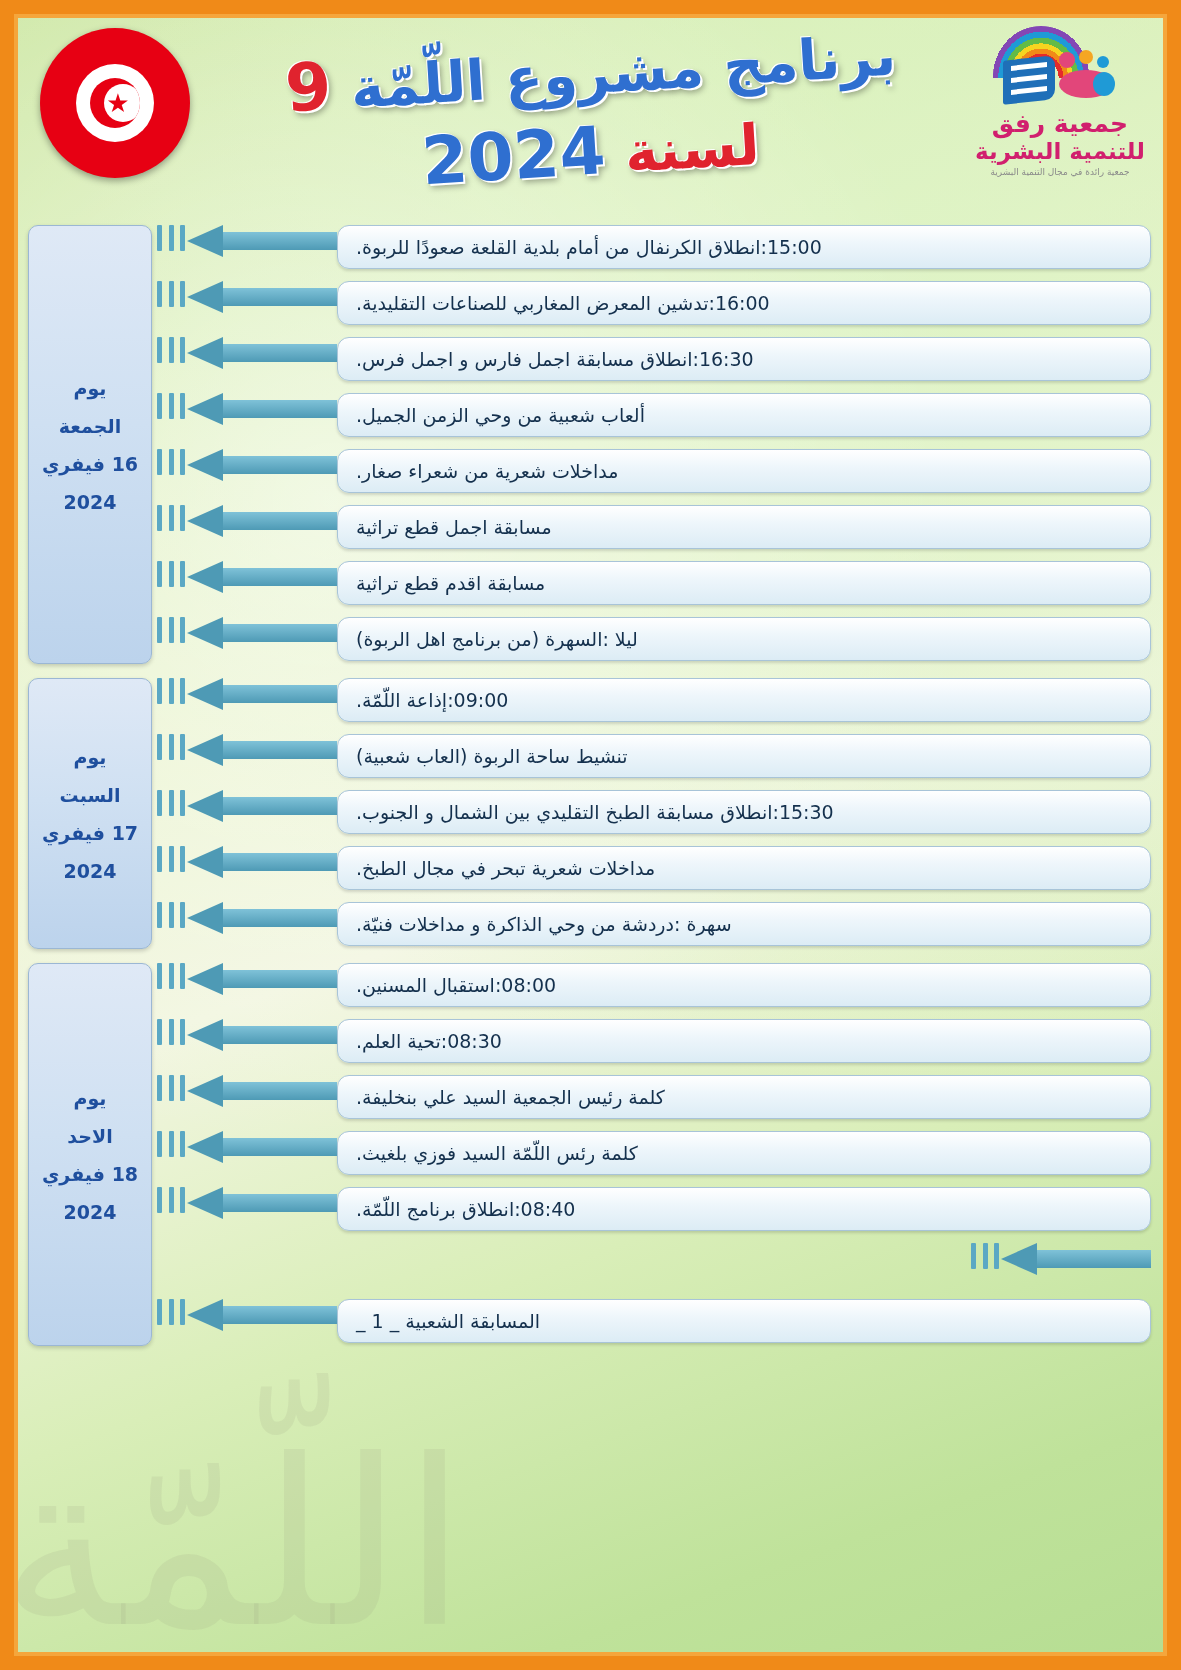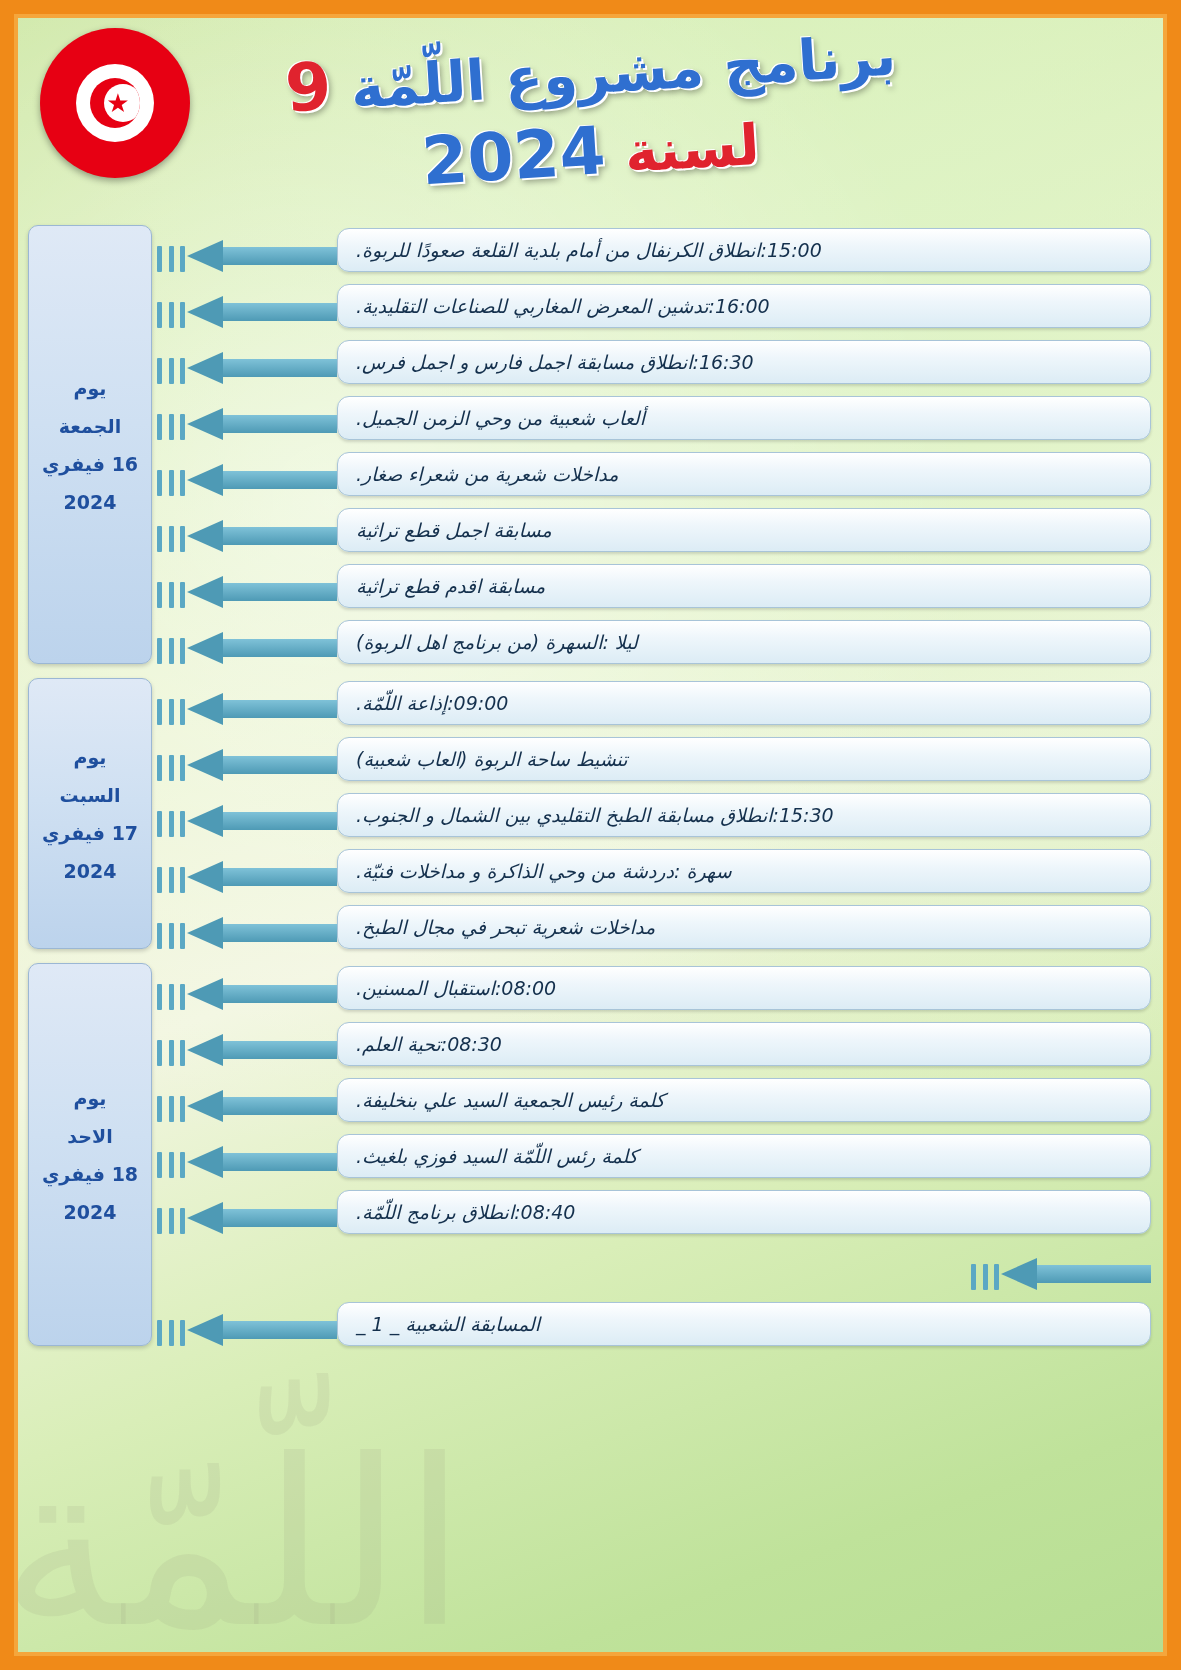--- a/index.html
+++ b/index.html
@@ -276,23 +276,22 @@
   }
   .rows {
     flex: 1;
     display: flex;
     flex-direction: column;
     gap: 9px;
   }
   .row {
     display: flex;
     flex-direction: row;
-    align-items: flex-end;
+    align-items: flex-start;
     height: 47px;
-    font-style: italic;
   }
   .tick {
     flex: 0 0 28px;
     height: 26px;
     display: flex;
     align-items: center;
     justify-content: space-between;
     margin-left: 2px;
     margin-right: 2px;
   }
@@ -347,20 +346,36 @@
 
 <div class="page">
 
   <div class="frame-outer"></div>
   <div class="frame-inner"></div>
 
   <div class="watermark">اللّمّة</div>
 
   <div class="header">
 
+    <div class="logo">
+      <div class="logo-mark">
+        <div class="rainbow"></div>
+        <div class="logo-book"></div>
+        <div class="logo-people">
+          <div class="p p1"></div>
+          <div class="p p2"></div>
+          <div class="p p3"></div>
+          <div class="p p4"></div>
+          <div class="p p5"></div>
+        </div>
+      </div>
+      <div class="logo-line1">جمعية رفق</div>
+      <div class="logo-line2">للتنمية البشرية</div>
+      <div class="logo-line3">جمعية رائدة في مجال التنمية البشرية</div>
+    </div>
 
     <div class="title-wrap">
       <div class="title-line title-main">
         <span>برنامج مشروع اللّمّة</span>
         <span class="num">9</span>
       </div>
       <div class="title-line title-sub">
         <span>لسنة</span>
         <span class="year">2024</span>
       </div>
@@ -513,33 +528,33 @@
               <div class="shaft"></div>
               <div class="head"></div>
             </div>
             <div class="tick">
               <i></i>
               <i></i>
               <i></i>
             </div>
           </div>
           <div class="row">
+            <div class="pill">مداخلات شعرية تبحر في مجال الطبخ.</div>
+            <div class="arrow">
+              <div class="shaft"></div>
+              <div class="head"></div>
+            </div>
+            <div class="tick">
+              <i></i>
+              <i></i>
+              <i></i>
+            </div>
+          </div>
+          <div class="row">
             <div class="pill">سهرة :دردشة من وحي الذاكرة و مداخلات فنيّة.</div>
-            <div class="arrow">
-              <div class="shaft"></div>
-              <div class="head"></div>
-            </div>
-            <div class="tick">
-              <i></i>
-              <i></i>
-              <i></i>
-            </div>
-          </div>
-          <div class="row">
-            <div class="pill">مداخلات شعرية تبحر في مجال الطبخ.</div>
             <div class="arrow">
               <div class="shaft"></div>
               <div class="head"></div>
             </div>
             <div class="tick">
               <i></i>
               <i></i>
               <i></i>
             </div>
           </div>

